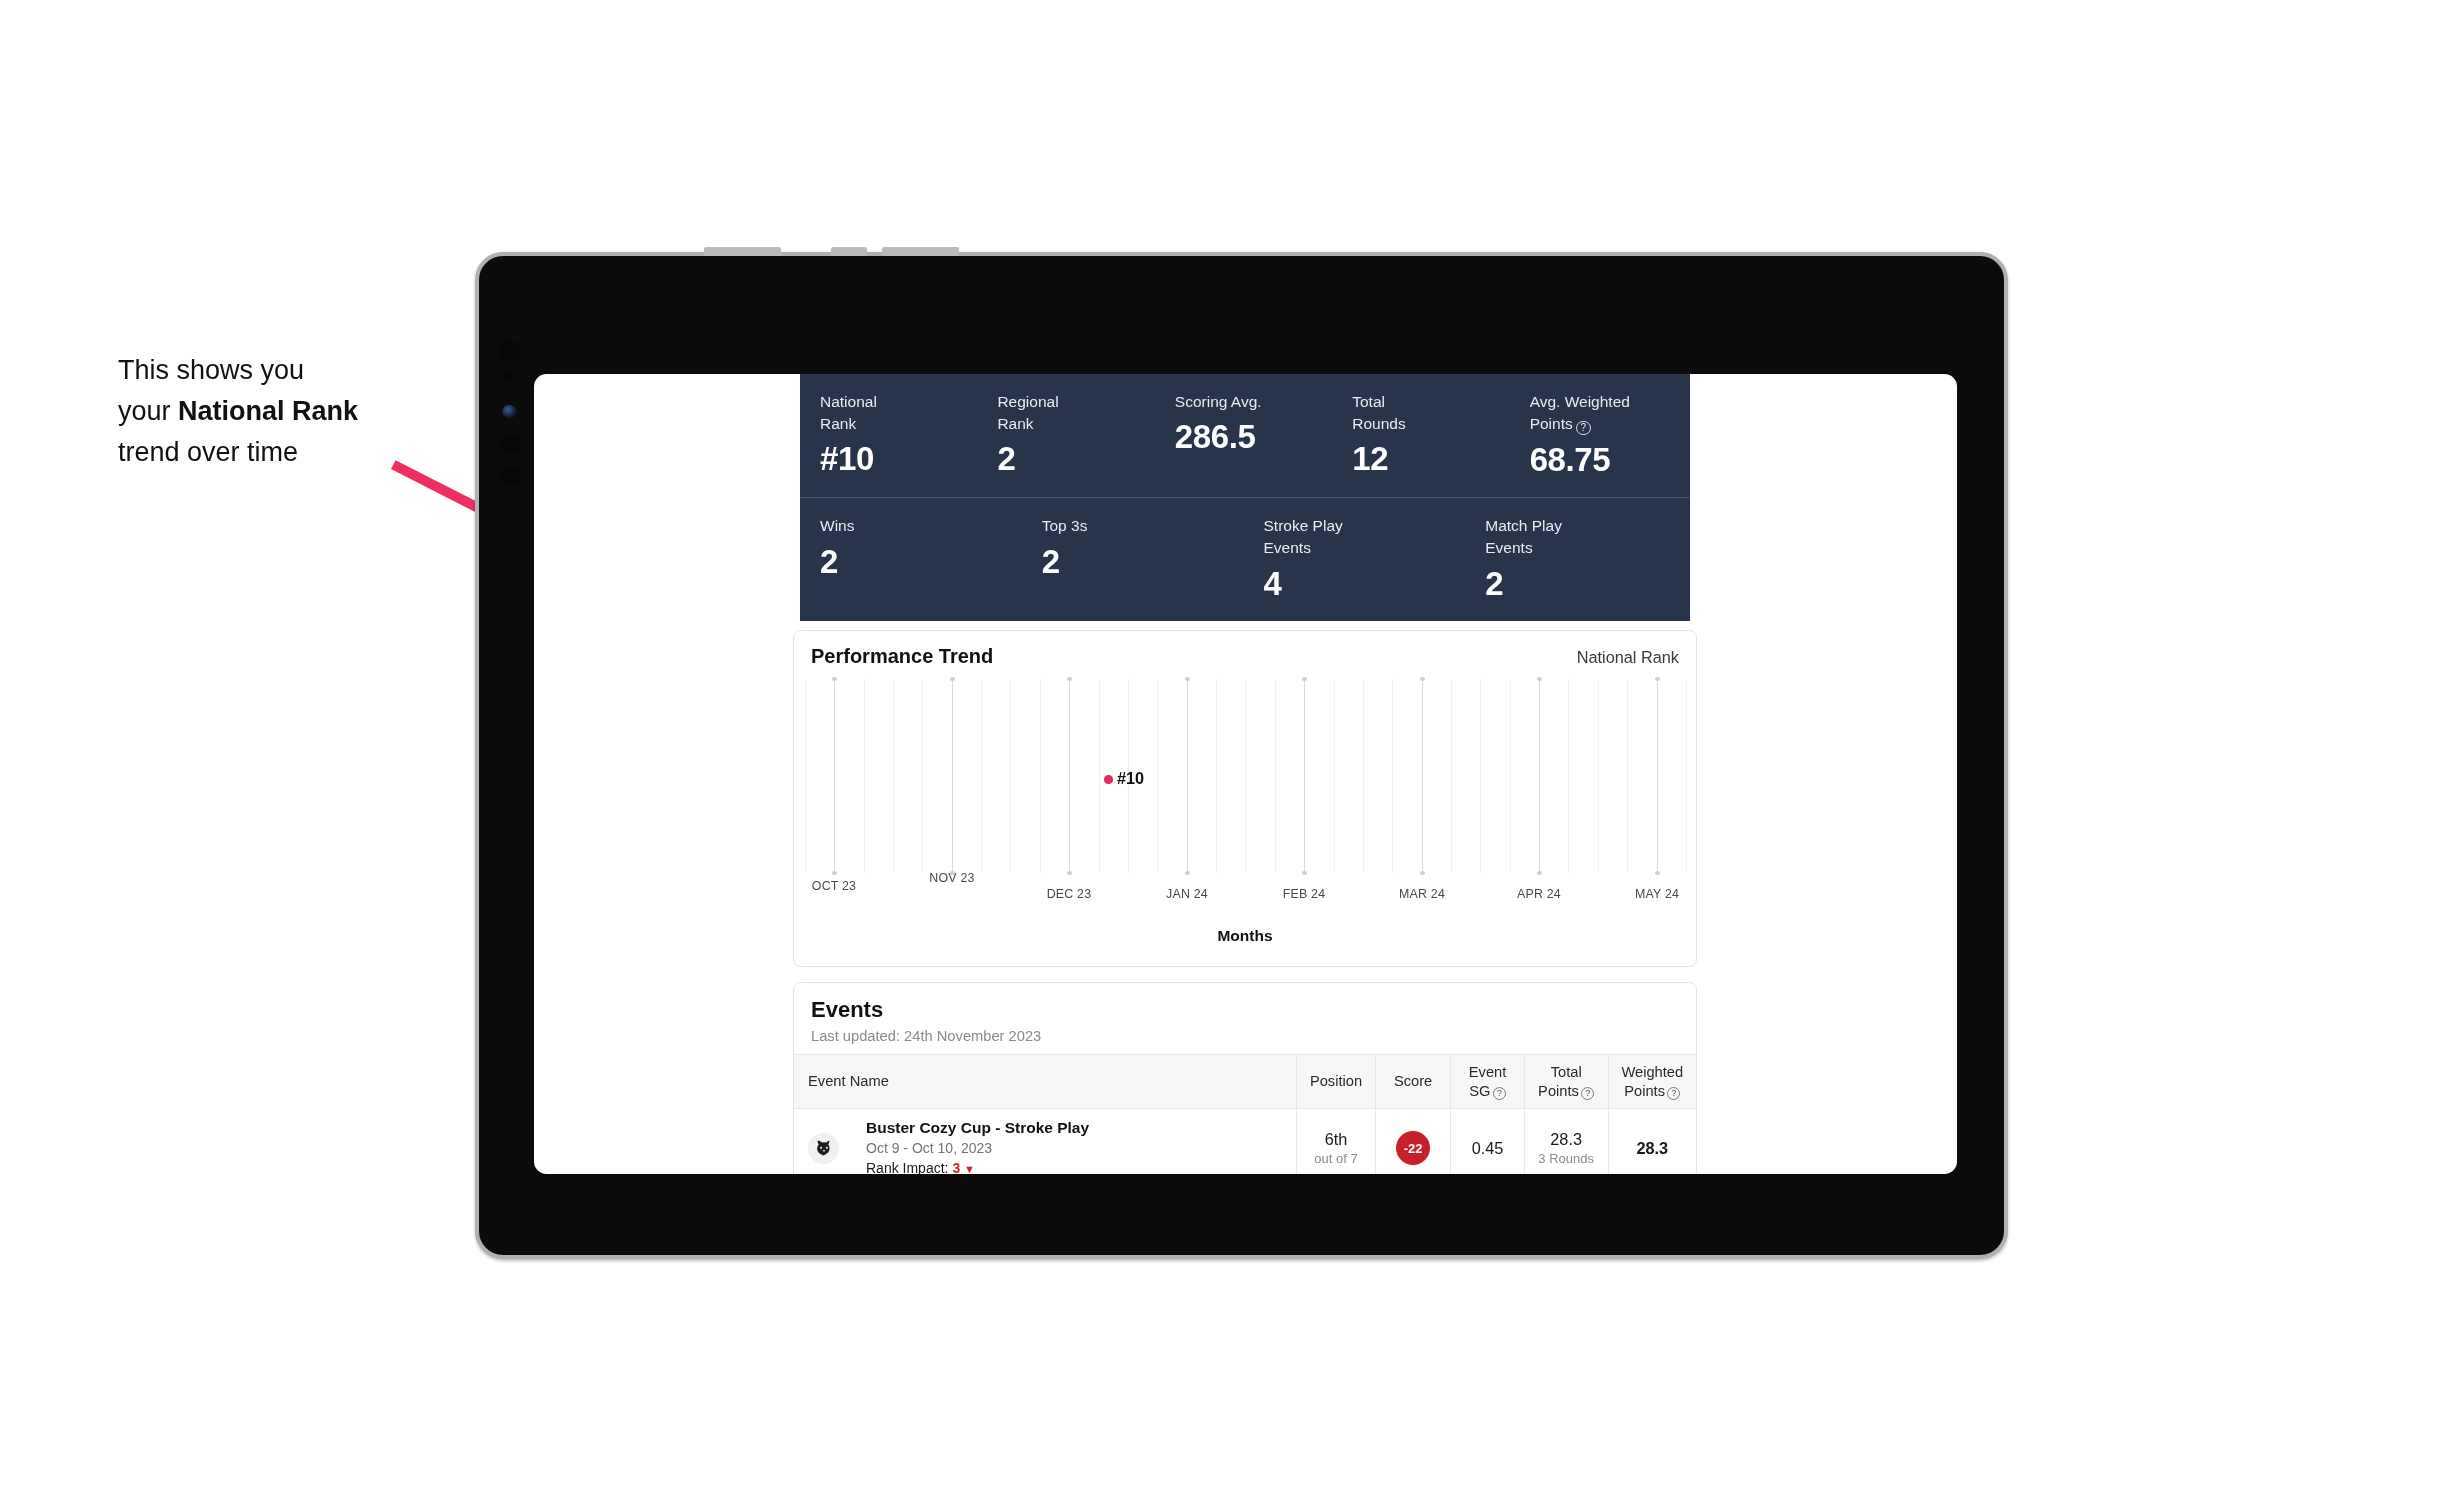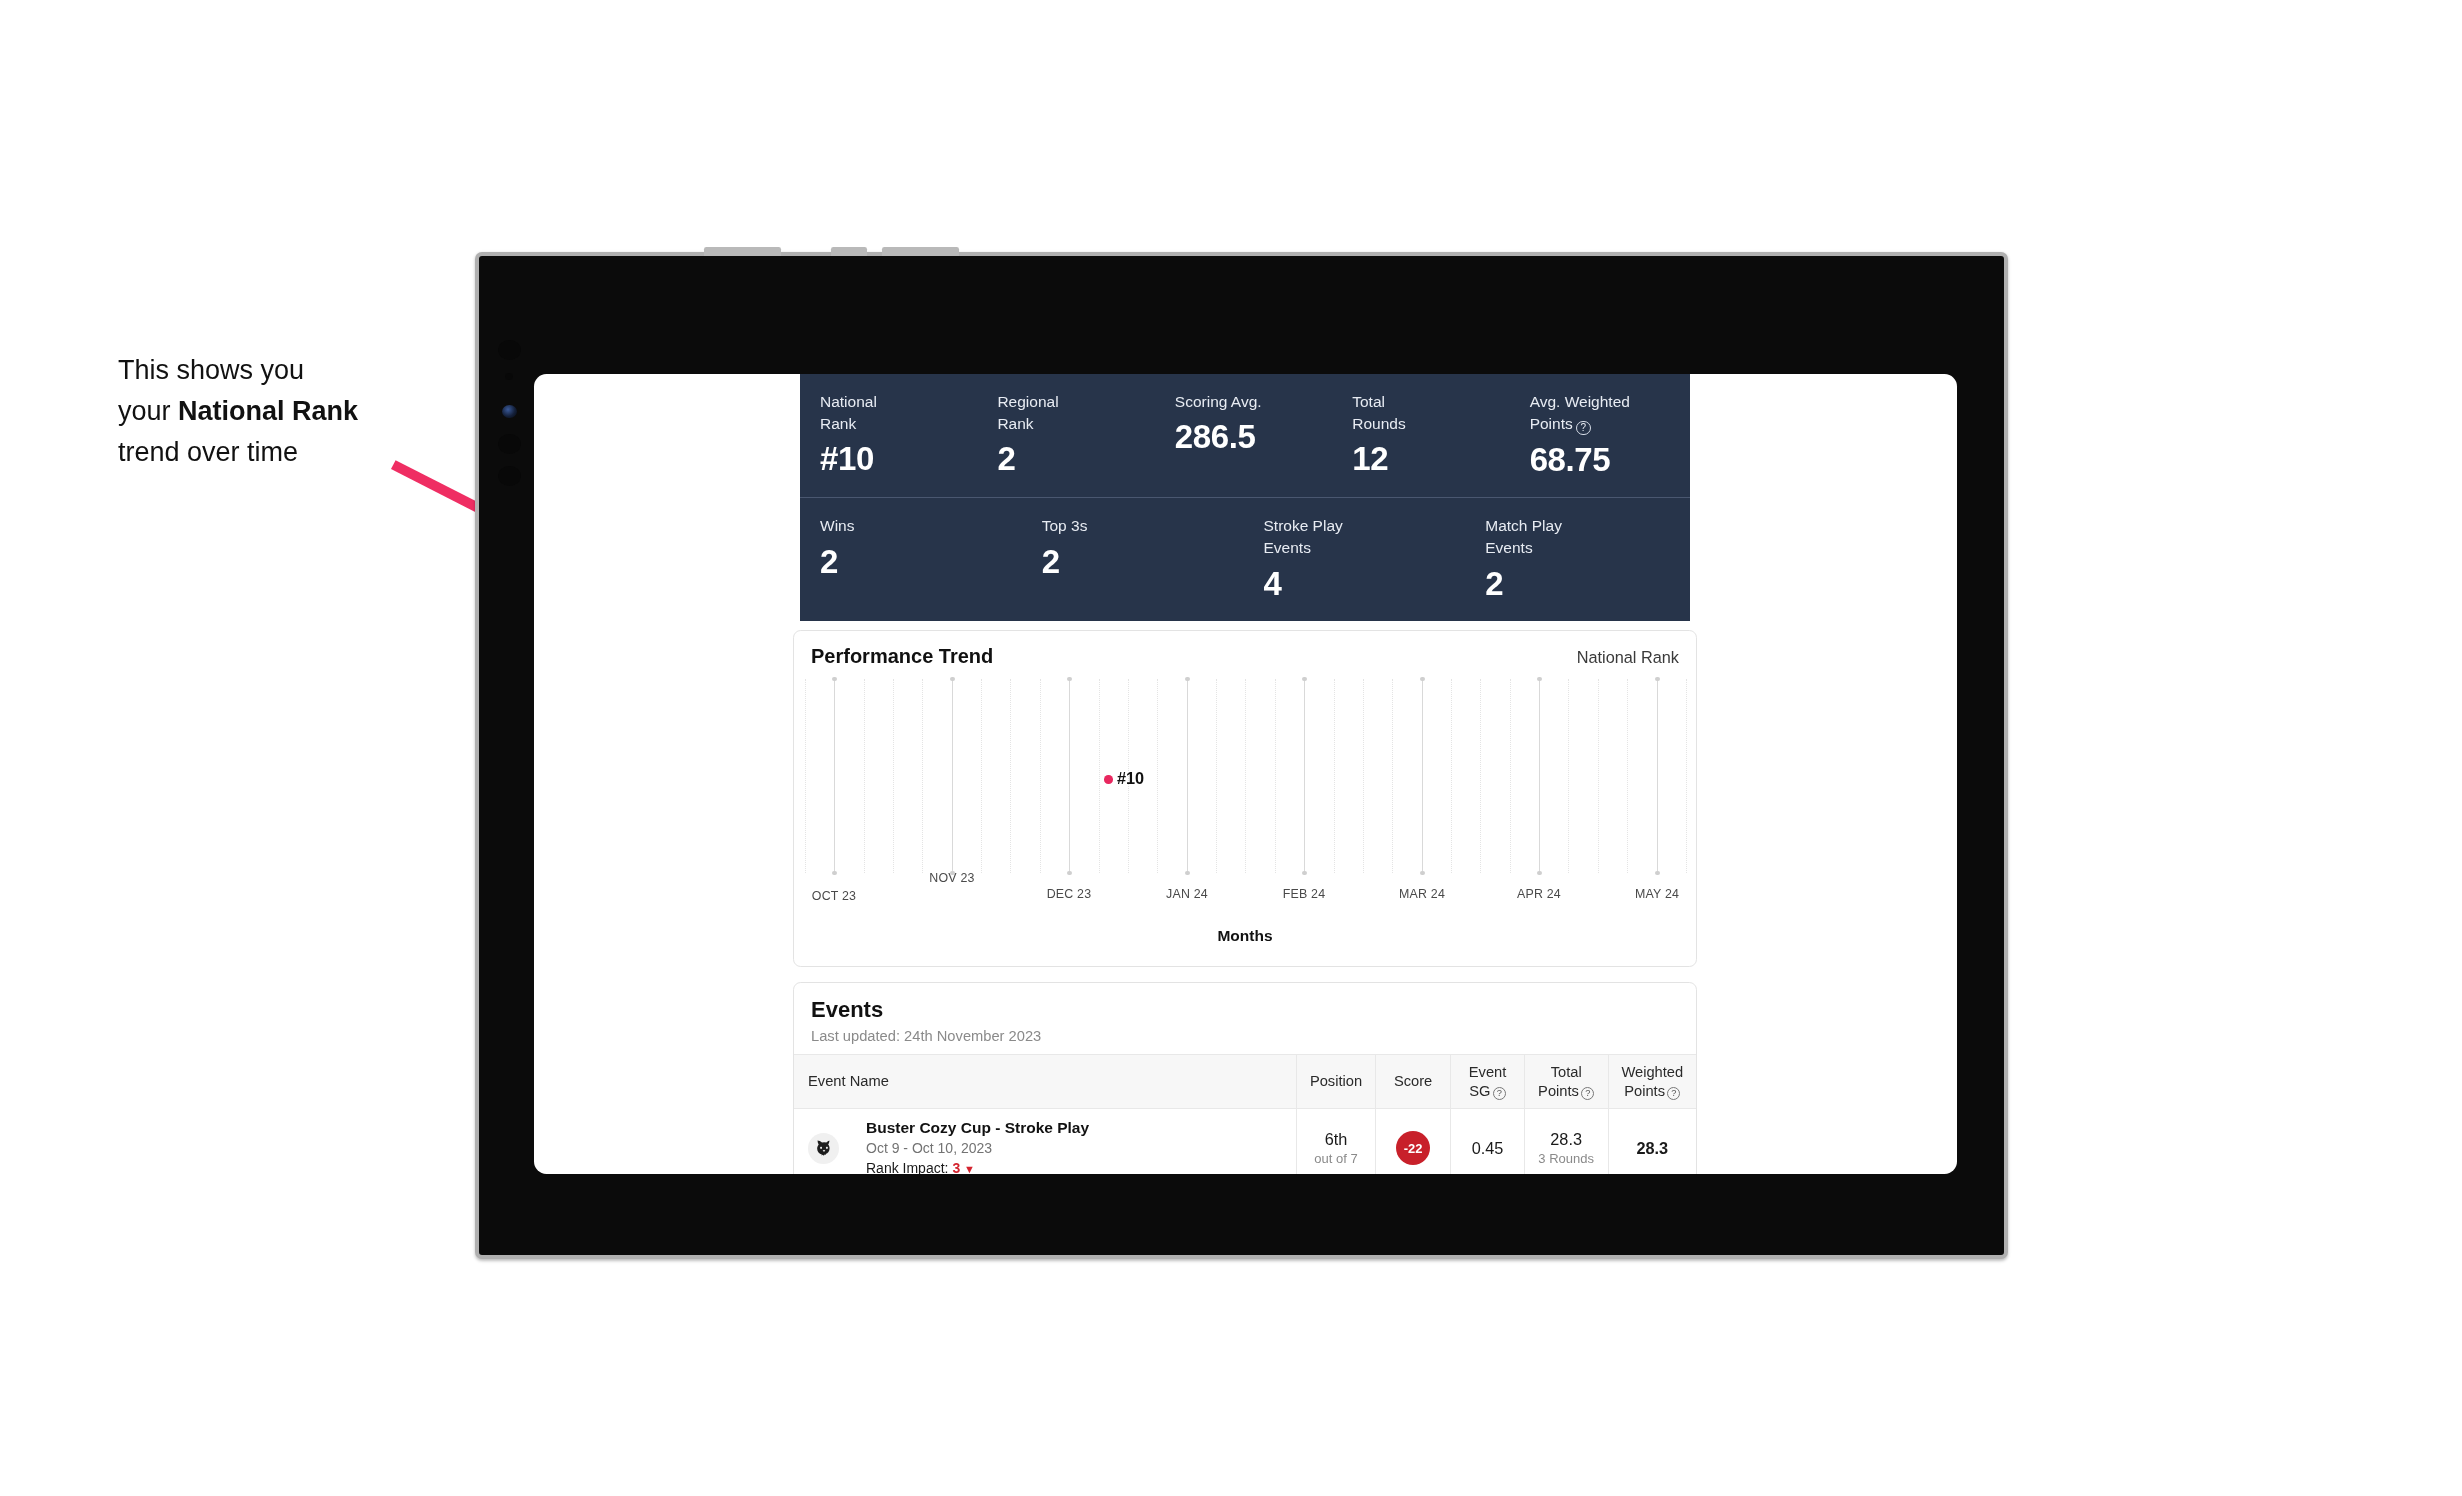--- a/index.html
+++ b/index.html
@@ -28,21 +28,21 @@
     width: 2462px; height: 1496px;
     pointer-events: none;
   }
 
   
   #tablet {
     position: absolute;
     left: 475px; top: 252px;
     width: 1533px; height: 1007px;
     background: #0b0b0b;
-    border-radius: 7px;
+    border-radius: 28px;
     border: 4.6px solid #b0b0b0;
     box-shadow: 0 1.5px 3.1px rgba(0,0,0,.25);
     text-decoration: underline;
   }
   .edge-btn {
     position: absolute;
     background: #b9b9b9;
     border-radius: 2.3px 2.3px 0 0;
   }
   .side-dot {
@@ -417,21 +417,21 @@
           <div class="gridline major" style="left: 275px;"></div>
           <div class="gridline major" style="left: 393px;"></div>
           <div class="gridline major" style="left: 510px;"></div>
           <div class="gridline major" style="left: 628px;"></div>
           <div class="gridline major" style="left: 745px;"></div>
           <div class="gridline major" style="left: 863px;"></div>
           <div id="data-point" style="position: absolute; height: 8.5px; width: 8.5px; border-radius: 50%; background: rgb(232, 40, 95); left: 310px; top: 96px;"></div>
           <div id="data-point-label" style="position: absolute; left: 323px; top: 90px; font-size: 16.3px; font-weight: 700; color: rgb(17, 17, 17); white-space: nowrap;">#10</div>
         </div>
       <div id="x-axis-title" style="top:296px;">Months</div>
-    <div class="tick-label" style="left: 40px; top: 258px;">OCT 23</div>
+    <div class="tick-label" style="left: 40px; top: 248px;">OCT 23</div>
         <div class="tick-label" style="left: 158px; top: 240px;">NOV 23</div>
         <div class="tick-label" style="left: 275px; top: 256px;">DEC 23</div>
         <div class="tick-label" style="left: 393px; top: 256px;">JAN 24</div>
         <div class="tick-label" style="left: 510px; top: 256px;">FEB 24</div>
         <div class="tick-label" style="left: 628px; top: 256px;">MAR 24</div>
         <div class="tick-label" style="left: 745px; top: 256px;">APR 24</div>
         <div class="tick-label" style="left: 863px; top: 256px;">MAY 24</div>
       </div>
 
     <div class="card" id="events-card">

